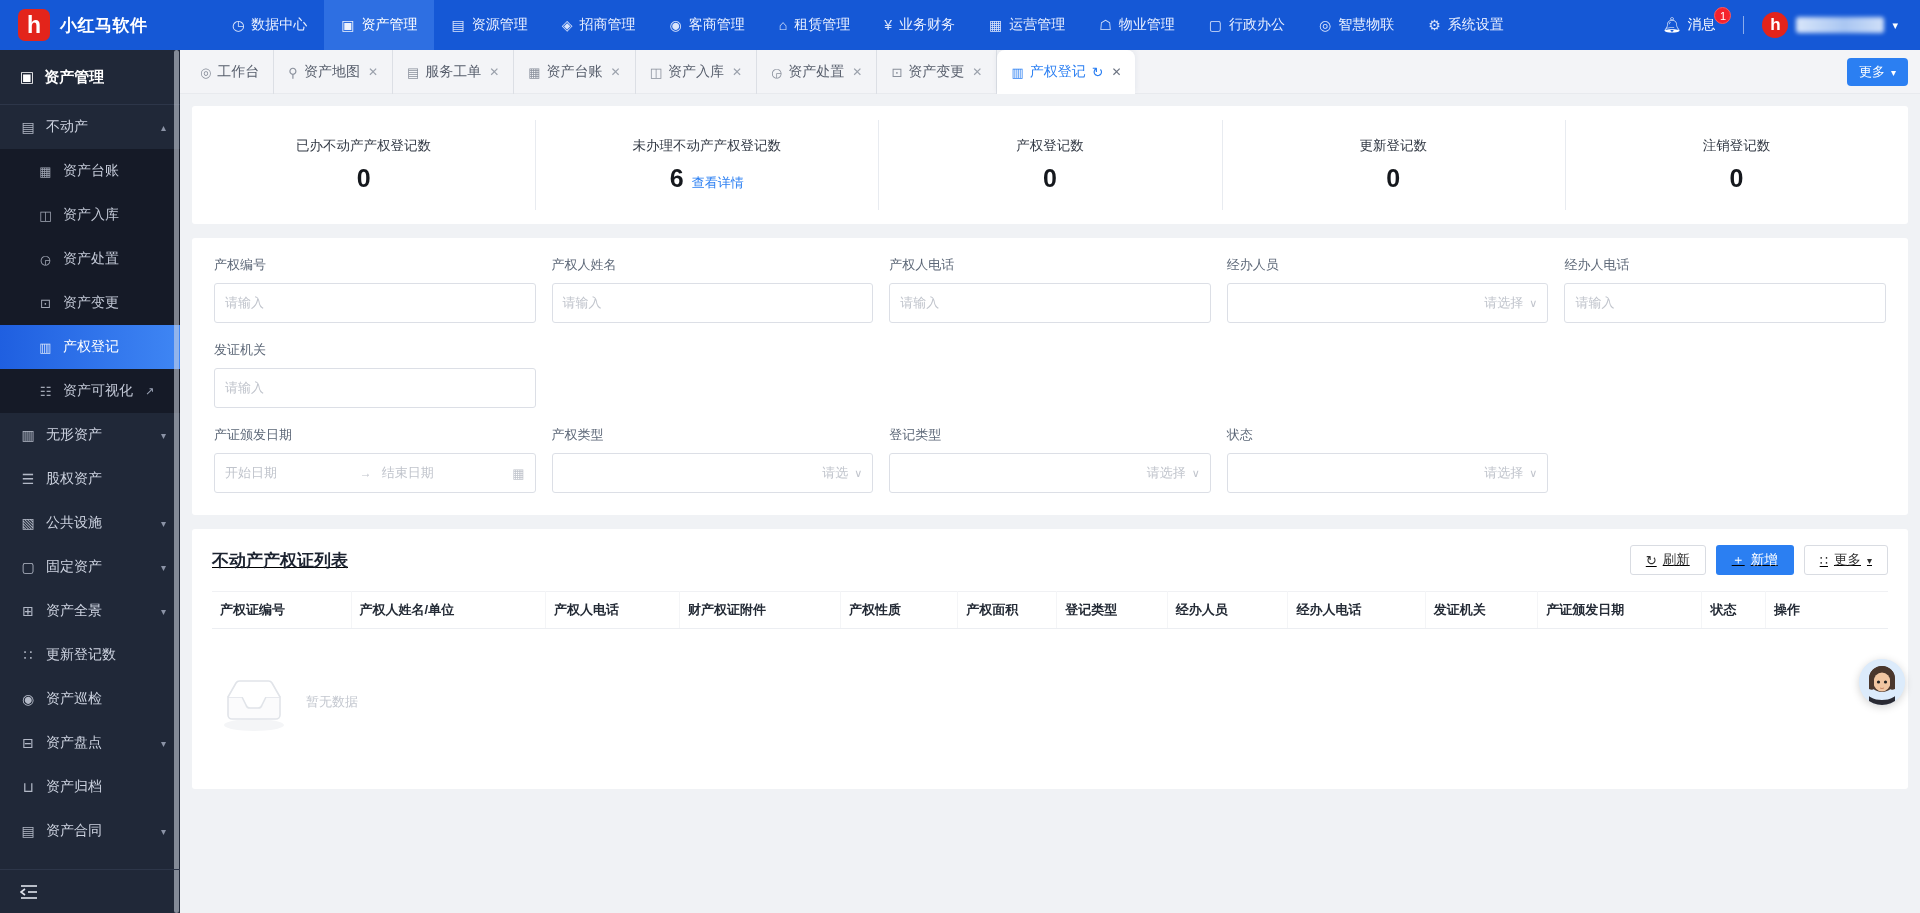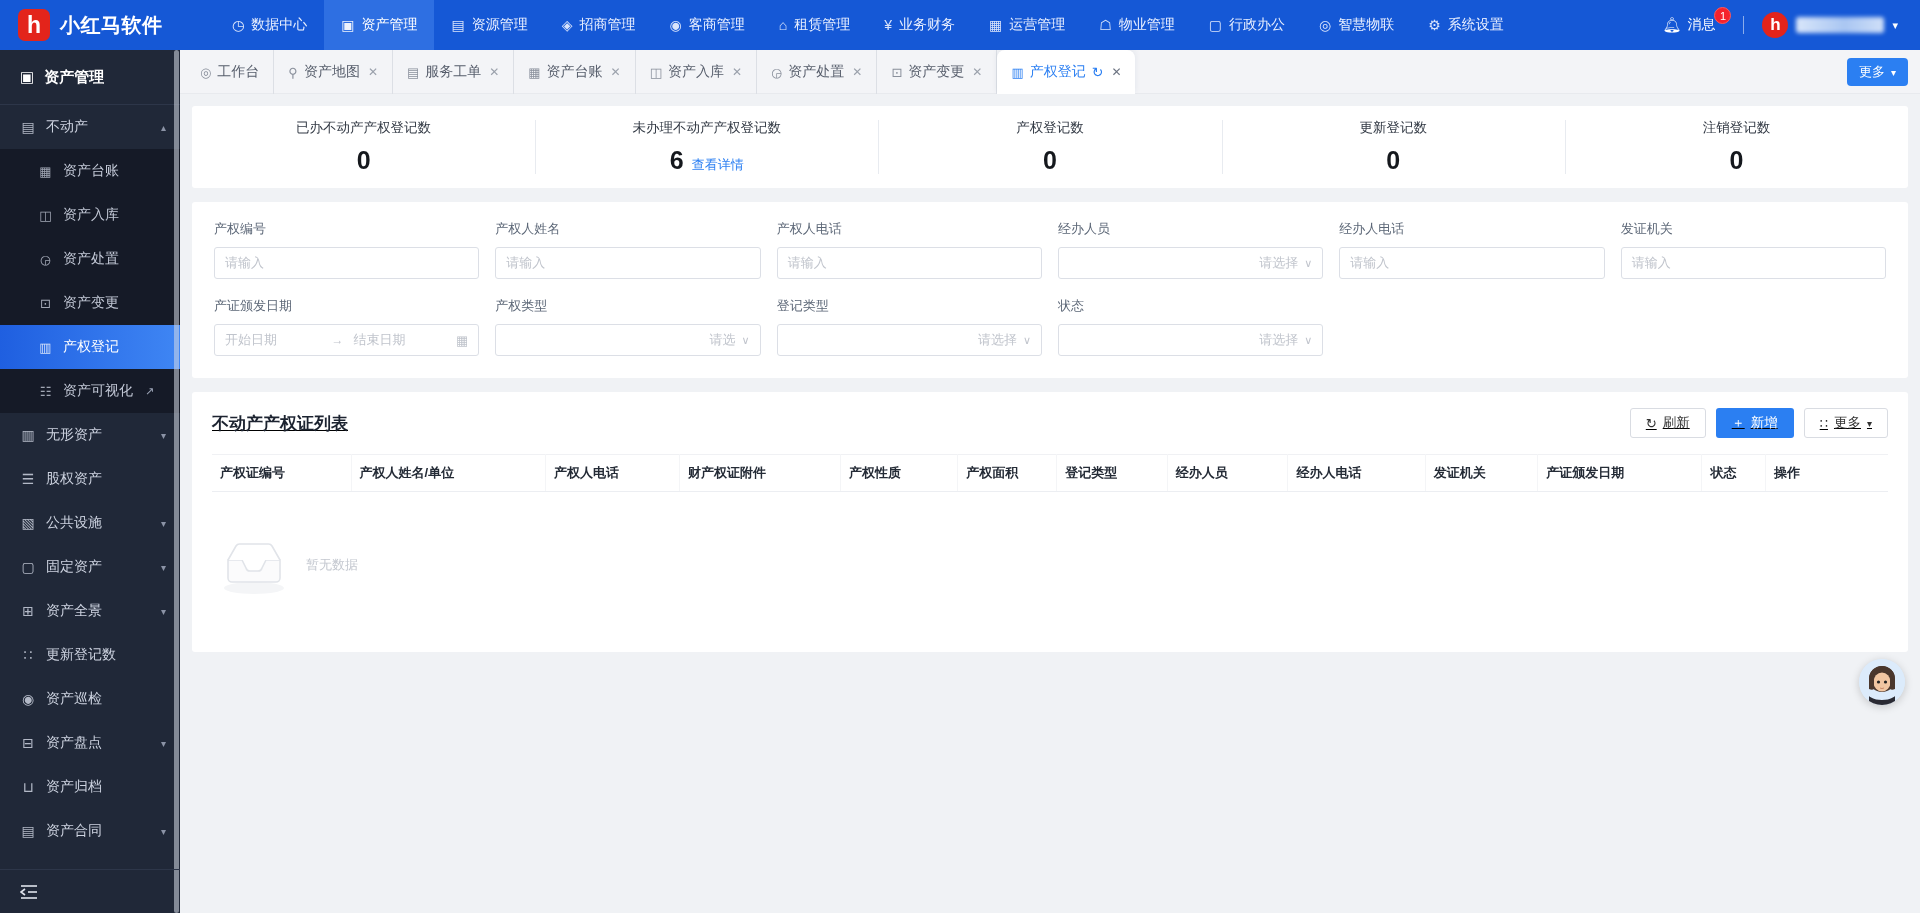--- a/index.html
+++ b/index.html
@@ -3,21 +3,21 @@
 <meta charset="utf-8">
 <style>
   html,body{margin:0;padding:0;background:#e9ebee;}
   *{box-sizing:border-box;font-family:"Liberation Sans","DejaVu Sans",sans-serif;}
   .app{position:relative;width:1920px;height:913px;overflow:hidden;background:#f0f2f5;}
 
   
   .topbar{position:absolute;top:0;left:0;right:0;height:50px;background:#1558d6;display:flex;align-items:stretch;color:#fff;z-index:30;}
   .brand{display:flex;align-items:center;gap:10px;padding:0 18px;min-width:215px;}
   .logo{width:32px;height:32px;border-radius:7px;background:#e3241b;display:flex;align-items:center;justify-content:center;color:#fff;font-weight:bold;font-size:23px;line-height:1;}
-  .brand-name{font-size:20px;font-weight:bold;letter-spacing:.5px;}
+  .brand-name{font-size:17px;font-weight:bold;letter-spacing:.5px;}
   .topnav{display:flex;align-items:stretch;flex:1;}
   .nav-item{display:flex;align-items:center;gap:7px;padding:0 17px;font-size:14px;cursor:pointer;color:#eaf0ff;white-space:nowrap;}
   .nav-item.active{background:#2e6fe2;color:#fff;}
   .nav-icon{font-size:14px;opacity:.92;}
   .top-right{display:flex;align-items:center;gap:12px;padding:0 22px;}
   .msg{position:relative;display:flex;align-items:center;gap:6px;font-size:14px;cursor:pointer;}
   .bell{font-size:15px;}
   .badge{position:absolute;top:-9px;right:-16px;background:#f5222d;color:#fff;border-radius:9px;min-width:17px;height:17px;font-size:11px;display:flex;align-items:center;justify-content:center;padding:0 4px;border:1px solid #ff5a5a;}
   .top-sep{width:1px;height:18px;background:rgba(255,255,255,.5);margin:0 6px 0 16px;}
   .user{display:flex;align-items:center;gap:8px;cursor:pointer;}
@@ -58,34 +58,34 @@
   .tab.active .tab-icon{color:#2b7ff2;}
   .tab-refresh{font-size:14px;color:#2b7ff2;}
   .tab.active .tab-close{color:#6b7280;}
   .tabs-more{margin:0 12px 8px 10px;height:28px;padding:0 12px;background:#2b7ff2;color:#fff;border:none;border-radius:4px;font-size:13px;display:flex;align-items:center;gap:6px;cursor:pointer;}
   .tabs-more .caret{font-size:10px;}
 
   .content{padding:12px 12px 0 12px;height:calc(100% - 44px);overflow:hidden;}
   .card{background:#fff;border-radius:3px;}
 
   
-  .stats{display:flex;height:82px;align-items:stretch;margin-bottom:14px;}
+  .stats{display:flex;height:118px;align-items:stretch;margin-bottom:14px;}
   .stat{flex:1;display:flex;flex-direction:column;align-items:center;justify-content:center;gap:9px;position:relative;}
   .stat + .stat::before{content:"";position:absolute;left:0;top:14px;bottom:14px;width:1px;background:#e8ebf0;}
   .stat-label{font-size:13.5px;color:#333a45;}
   .stat-value-row{display:flex;align-items:baseline;gap:8px;}
   .stat-value{font-size:25px;font-weight:bold;color:#15181d;}
   .stat-link{font-size:13px;color:#2b7ff2;cursor:pointer;text-decoration:none;}
 
   
   .filters{padding:18px 22px 22px 22px;margin-bottom:14px;}
-  .f-grid{display:grid;grid-template-columns:repeat(6,1fr);column-gap:16px;row-gap:18px;}
+  .f-grid{display:grid;grid-template-columns:repeat(5,1fr);column-gap:16px;row-gap:18px;}
   .field{display:flex;flex-direction:column;}
   .f-label{font-size:13px;color:#5c6777;margin-bottom:9px;}
-  .control{height:32px;border:1px solid #dcdfe6;border-radius:3px;background:#fff;display:flex;align-items:center;padding:0 10px;font-size:13px;color:#c0c4cc;gap:6px;cursor:text;}
+  .control{height:40px;border:1px solid #dcdfe6;border-radius:3px;background:#fff;display:flex;align-items:center;padding:0 10px;font-size:13px;color:#c0c4cc;gap:6px;cursor:text;}
   .control.select{cursor:pointer;text-align:right;}
   .control .ph{flex:1;color:#c0c4cc;}
   .control .caret{color:#c0c4cc;font-size:11px;}
   .control.range .sep{color:#c0c4cc;font-size:12px;padding:0 4px;}
   .control.range .cal{color:#c0c4cc;font-size:13px;}
   .filter-actions{display:flex;align-items:flex-end;gap:12px;grid-column:5 / span 2;}
   .btn{height:32px;border-radius:3px;font-size:13.5px;display:inline-flex;align-items:center;gap:6px;padding:0 15px;cursor:pointer;border:1px solid transparent;}
   .btn .b-icon{font-size:13px;}
   .btn-primary{background:#2b7ff2;color:#fff;}
   .btn-plain{background:#fff;color:#333;border-color:#d9dce2;}

